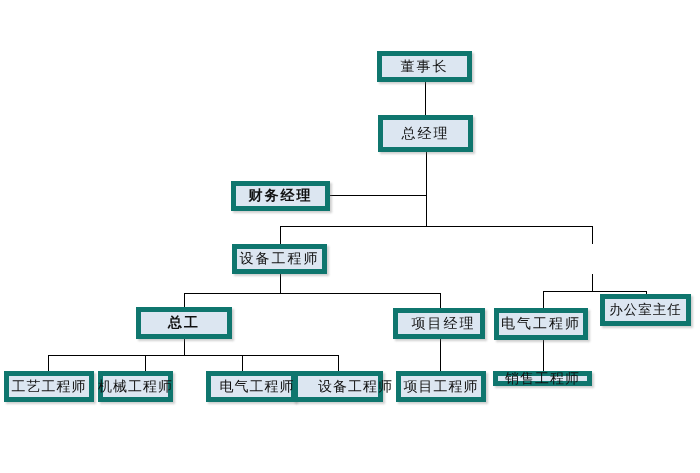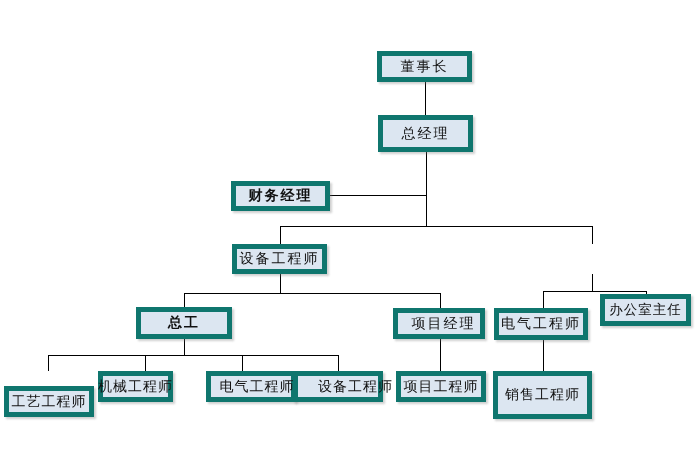--- a/index.html
+++ b/index.html
@@ -36,26 +36,26 @@
   
   .n-chairman            { left: 377px; top: 51px;  width: 95px;  height: 31px; }
   .n-general-manager     { left: 378px; top: 115px; width: 95px;  height: 37px; }
   .n-finance-manager     { left: 231px; top: 181px; width: 99px;  height: 30px; font-weight: bold; }
   .n-technical-vp        { left: 232px; top: 244px; width: 95px;  height: 30px; }
   .n-sales-vp            { left: 542px; top: 244px; width: 96px;  height: 30px; }
   .n-chief-engineer      { left: 136px; top: 307px; width: 96px;  height: 32px; font-weight: bold; }
   .n-project-manager     { left: 393px; top: 308px; width: 92px;  height: 31px; padding-left: 9px; }
   .n-sales-manager       { left: 494px; top: 308px; width: 94px;  height: 32px; }
   .n-office-director     { left: 600px; top: 294px; width: 91px;  height: 32px; font-size: 13.5px; letter-spacing: 1px; }
-  .n-process-engineer    { left: 4px;   top: 371px; width: 90px;  height: 31px; letter-spacing: 1px; margin-top: 15px; }
+  .n-process-engineer    { left: 4px;   top: 371px; width: 90px;  height: 31px; letter-spacing: 1px; }
   .n-mechanical-engineer { left: 98px; top: 371px; width: 75px;  height: 31px; letter-spacing: 1px; }
   .n-electrical-engineer { left: 206px; top: 371px; width: 90px;  height: 31px; letter-spacing: 1px; padding-left: 12px; }
   .n-equipment-engineer  { left: 293px; top: 371px; width: 90px;  height: 31px; letter-spacing: 1px; padding-left: 35px; }
   .n-project-engineer    { left: 396px; top: 371px; width: 90px;  height: 31px; letter-spacing: 1px; }
-  .n-sales-engineer      { left: 493px; top: 371px; width: 99px;  height: 48px; letter-spacing: 1px; text-align: center; }
+  .n-sales-engineer      { left: 493px; top: 371px; width: 99px;  height: 15px; letter-spacing: 1px; text-align: center; }
 </style>
 </head>
 <body>
 
 <div class="canvas">
 
   <div class="line" style="left:425px; top:82px;  width:1px;  height:33px;"></div>
   <div class="line" style="left:426px; top:146px; width:1px;  height:80px;"></div>
   <div class="line" style="left:330px; top:195px; width:97px;  height:1px;"></div>
   <div class="line" style="left:280px; top:226px; width:313px; height:1px;"></div>

